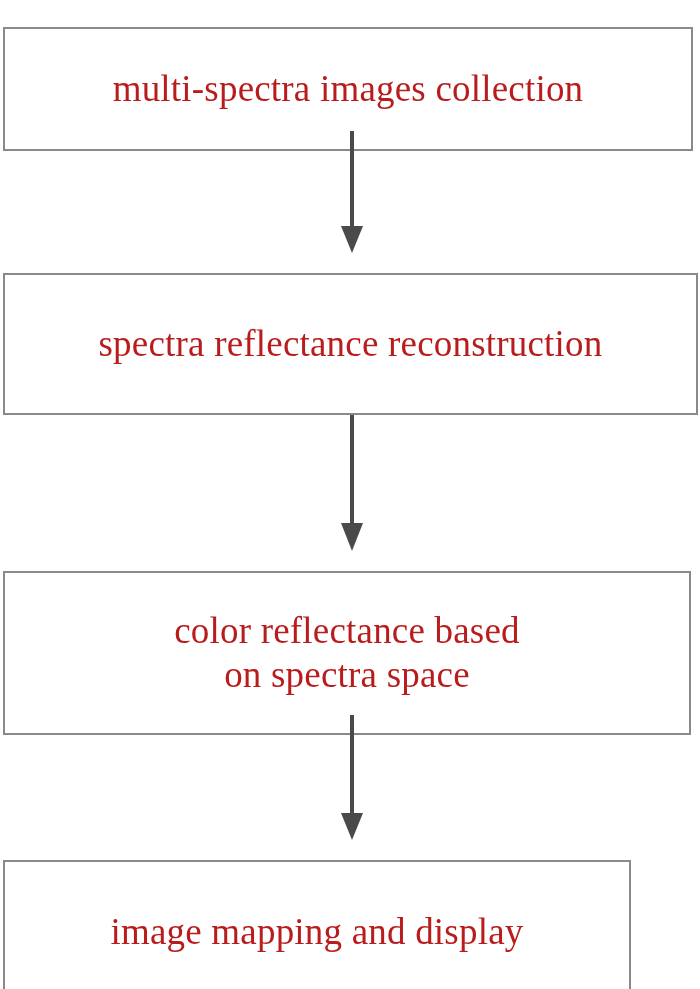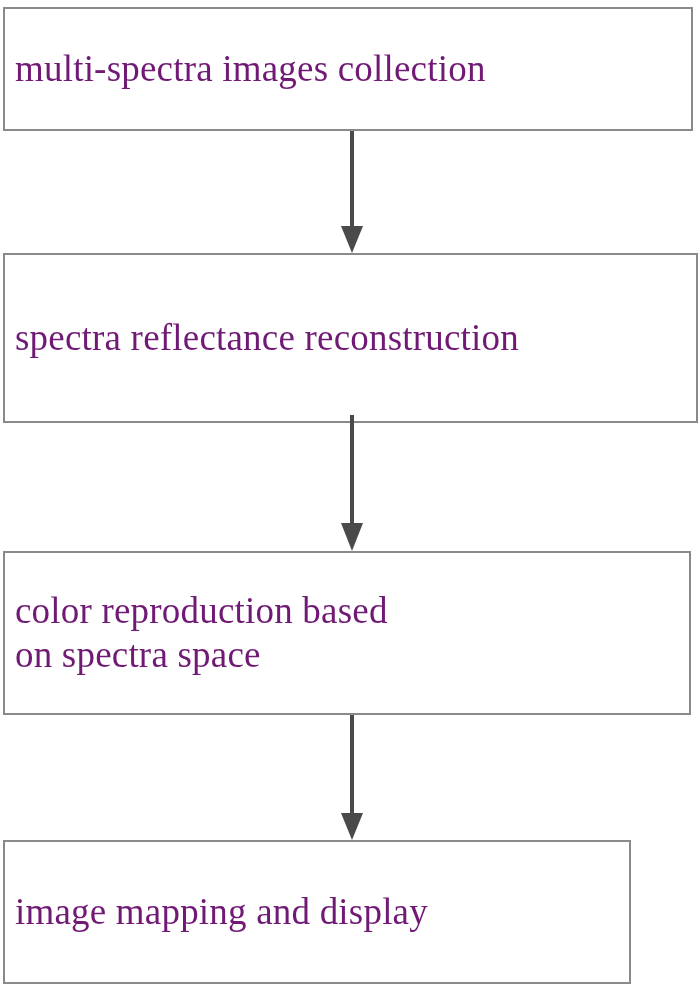--- a/index.html
+++ b/index.html
@@ -16,45 +16,47 @@
     font-family: "Liberation Serif", "DejaVu Serif", serif;
   }
   .flow-box {
     position: absolute;
     box-sizing: border-box;
     border: 2px solid #8a8a8a;
     background: #ffffff;
     display: flex;
     align-items: center;
     justify-content: center;
-    color: #701a75;
+    text-align: center;
+    color: #b91c1c;
     font-size: 37px;
     line-height: 1.18;
     letter-spacing: 0.2px;
+    margin-top: 20px;
   }
   .flow-box .box-text {
     display: block;
     width: 100%;
     padding: 0 10px;
     white-space: pre-line;
   }
   .connector {
     position: absolute;
     width: 26px;
   }
   .connector svg {
     display: block;
     width: 100%;
     height: 100%;
     overflow: visible;
   }
 
   
   #box-1 { left: 3px;  top: 7px;   width: 690px; height: 124px; }
-  #box-2 { left: 3px;  top: 253px; width: 695px; height: 170px; }
+  #box-2 { left: 3px;  top: 253px; width: 695px; height: 142px; }
   #box-3 { left: 3px;  top: 551px; width: 688px; height: 164px; }
   #box-4 { left: 3px;  top: 840px; width: 628px; height: 144px; }
 
   
   #connector-1 { left: 339px; top: 131px; height: 122px; }
   #connector-2 { left: 339px; top: 415px; height: 136px; }
   #connector-3 { left: 339px; top: 715px; height: 125px; }
 </style>
 </head>
 <body>
@@ -77,21 +79,21 @@
   </div>
 
   <div class="connector" id="connector-2">
     <svg viewBox="0 0 26 136" preserveAspectRatio="none">
       <line x1="13" y1="0" x2="13" y2="113" stroke="#4a4a4a" stroke-width="4"></line>
       <polygon points="13,136 2,108 24,108" fill="#4a4a4a"></polygon>
     </svg>
   </div>
 
   <div class="flow-box" id="box-3">
-    <span class="box-text">color reproduction based
+    <span class="box-text">color reflectance based
 on spectra space</span>
   </div>
 
   <div class="connector" id="connector-3">
     <svg viewBox="0 0 26 125" preserveAspectRatio="none">
       <line x1="13" y1="0" x2="13" y2="103" stroke="#4a4a4a" stroke-width="4"></line>
       <polygon points="13,125 2,98 24,98" fill="#4a4a4a"></polygon>
     </svg>
   </div>
 

